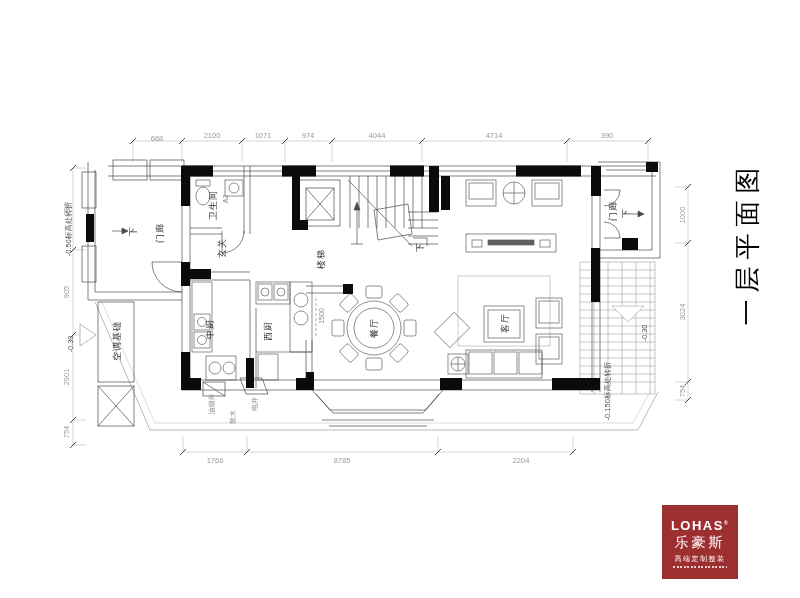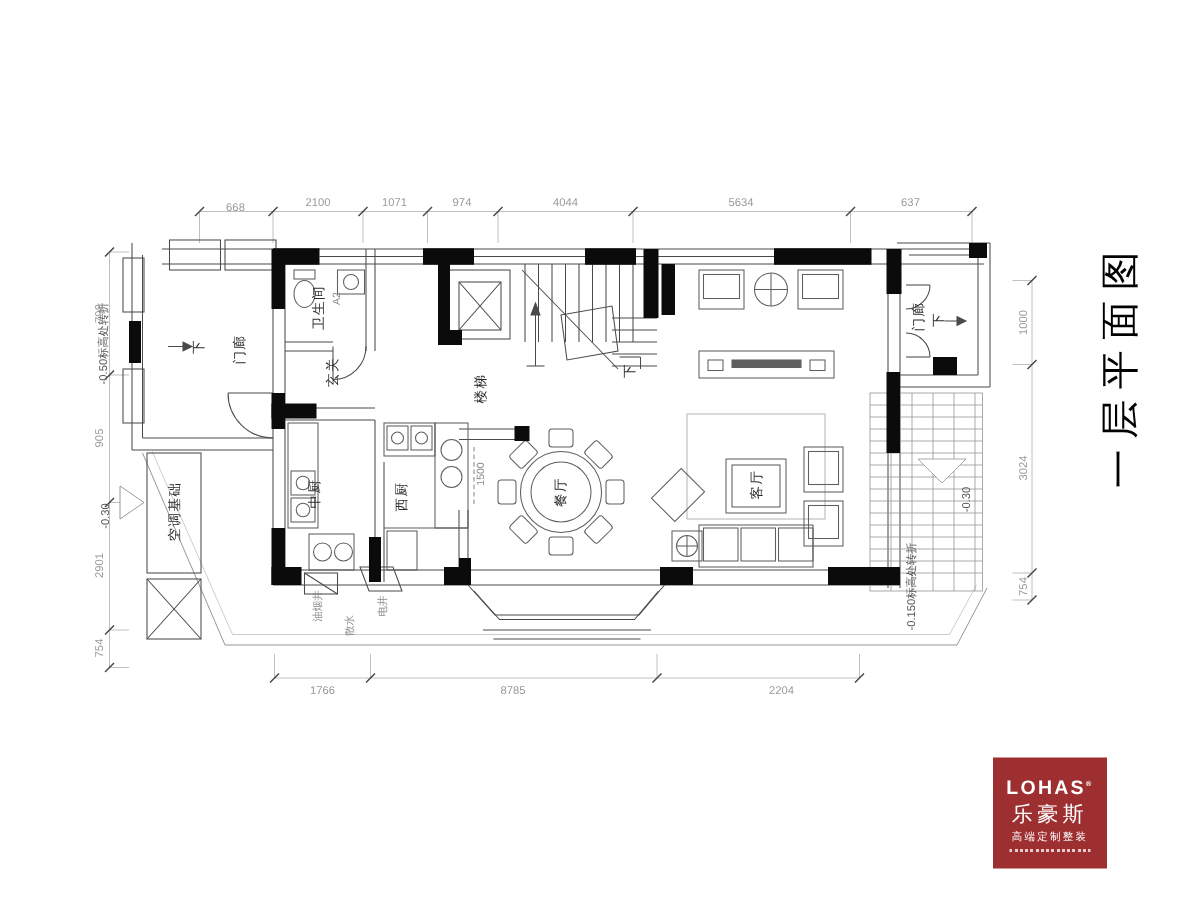--- a/index.html
+++ b/index.html
@@ -343,22 +343,22 @@
 <div class="lbl v note" style="left:70px;top:344px">-0.30</div>
 <div class="lbl v note" style="left:608px;top:391px">-0.150标高处转折</div>
 <div class="lbl v note" style="left:644px;top:333px">-0.30</div>
 <div class="lbl v tiny" style="left:321px;top:316px">1500</div>
 
 <div class="lbl dim" style="left:157px;top:138px">668</div>
 <div class="lbl dim" style="left:212px;top:135px">2100</div>
 <div class="lbl dim" style="left:263px;top:135px">1071</div>
 <div class="lbl dim" style="left:308px;top:135px">974</div>
 <div class="lbl dim" style="left:377px;top:135px">4044</div>
-<div class="lbl dim" style="left:494px;top:135px">5634</div>
-<div class="lbl dim" style="left:607px;top:135px">637</div>
+<div class="lbl dim" style="left:494px;top:135px">4714</div>
+<div class="lbl dim" style="left:607px;top:135px">390</div>
 <div class="lbl dim" style="left:215px;top:460px">1766</div>
 <div class="lbl dim" style="left:342px;top:460px">8785</div>
 <div class="lbl dim" style="left:521px;top:460px">2204</div>
 <div class="lbl dim v" style="left:66px;top:209px">798</div>
 <div class="lbl dim v" style="left:66px;top:292px">905</div>
 <div class="lbl dim v" style="left:66px;top:377px">2901</div>
 <div class="lbl dim v" style="left:66px;top:432px">754</div>
 <div class="lbl dim v" style="left:682px;top:215px">1000</div>
 <div class="lbl dim v" style="left:682px;top:312px">3024</div>
 <div class="lbl dim v" style="left:682px;top:391px">754</div>

